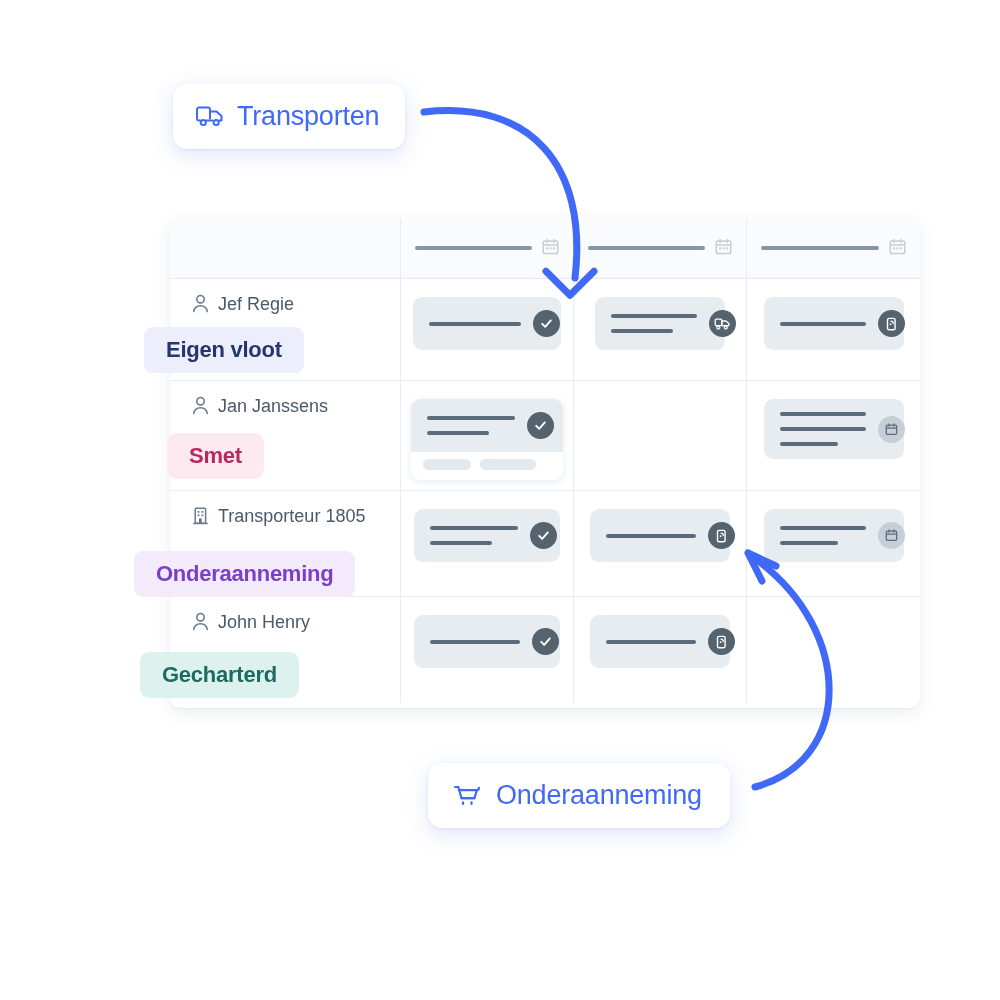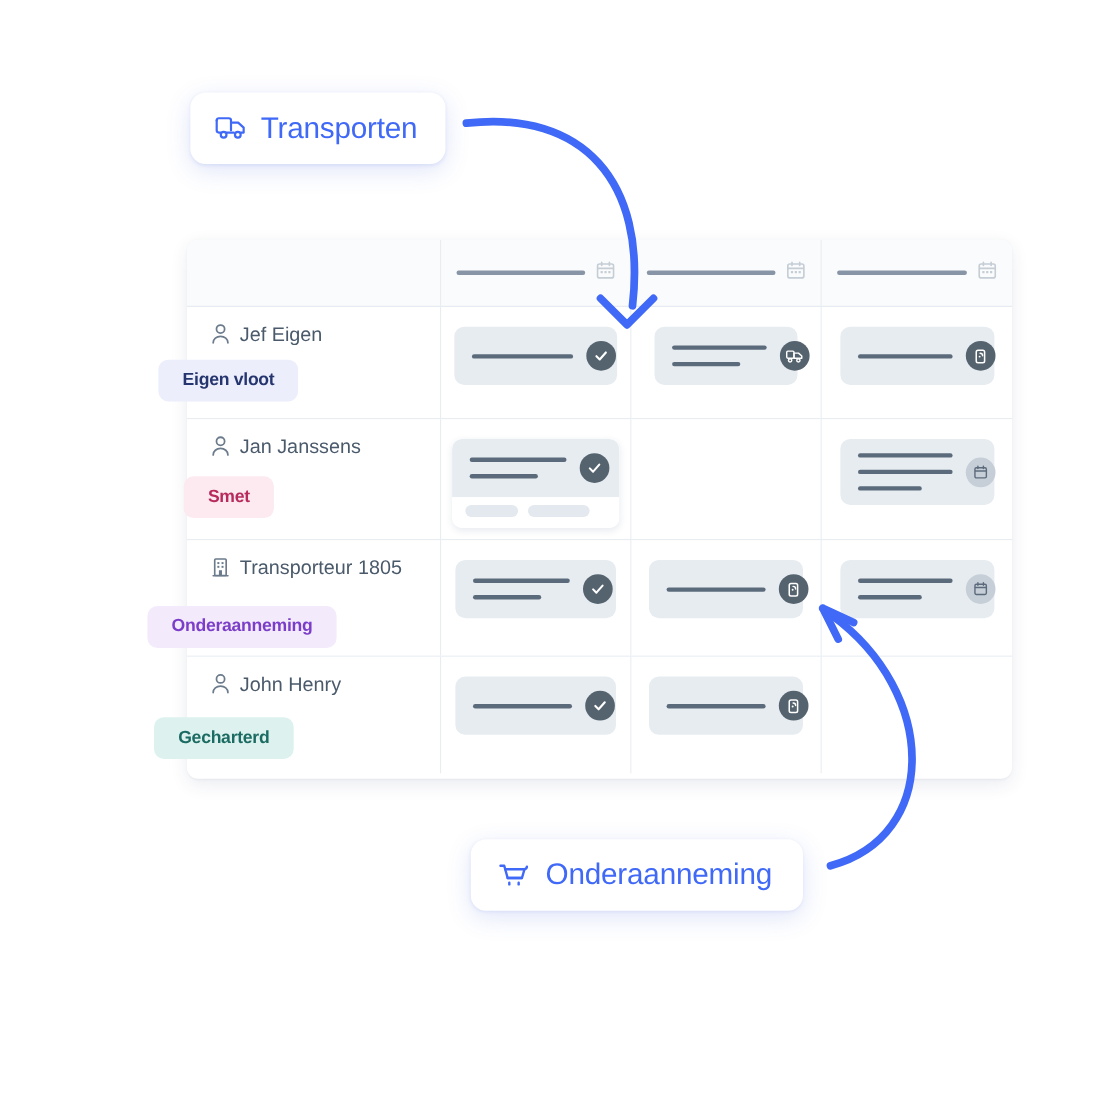--- a/index.html
+++ b/index.html
@@ -139,21 +139,21 @@
     font-size: 18px;
     color: #4a5a6b;
     line-height: 22px;
     white-space: nowrap;
   }
 
   
   .badge {
     position: absolute;
     border-radius: 9px;
-    font-size: 16px;
+    font-size: 22px;
     font-weight: 700;
     letter-spacing: -0.25px;
     padding: 10px 22px;
     white-space: nowrap;
     box-sizing: border-box;
     z-index: 20;
   }
 
   
   .content-cell {
@@ -299,21 +299,21 @@
     </div>
 
     <div class="trow body-row row-h-1">
       <div class="tcell col-0 name-cell">
         <span class="name-ico">
           <svg width="17" height="19" viewBox="0 0 17 19" fill="none">
             <circle cx="8.5" cy="5.2" r="3.7" stroke="#6b7b8c" stroke-width="1.6"></circle>
             <path d="M1.8 17.6c0-3.5 3-5.9 6.7-5.9s6.7 2.4 6.7 5.9" stroke="#6b7b8c" stroke-width="1.6" stroke-linecap="round"></path>
           </svg>
         </span>
-        <span class="name-txt">Jef Eigen</span>
+        <span class="name-txt">Jef Regie</span>
       </div>
 
       <div class="tcell col-1 content-cell">
         <div class="ccard" style="width:148px">
           <span class="lines">
             <span class="ln" style="width:92px"></span>
           </span>
           <span class="cbtn dark">
             <svg width="15" height="15" viewBox="0 0 15 15" fill="none">
               <path d="M3.2 7.8l3 3 5.6-6.4" stroke="#ffffff" stroke-width="1.9" stroke-linecap="round" stroke-linejoin="round"></path>

